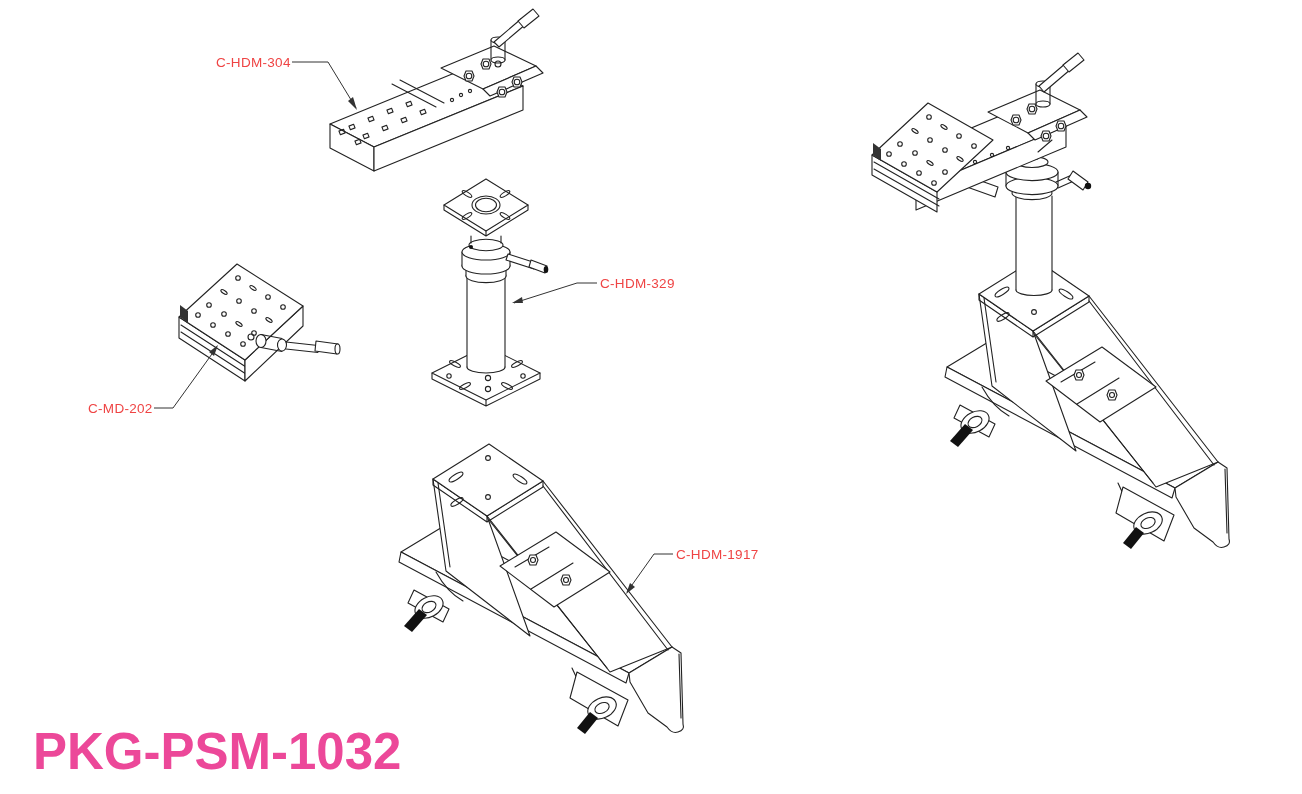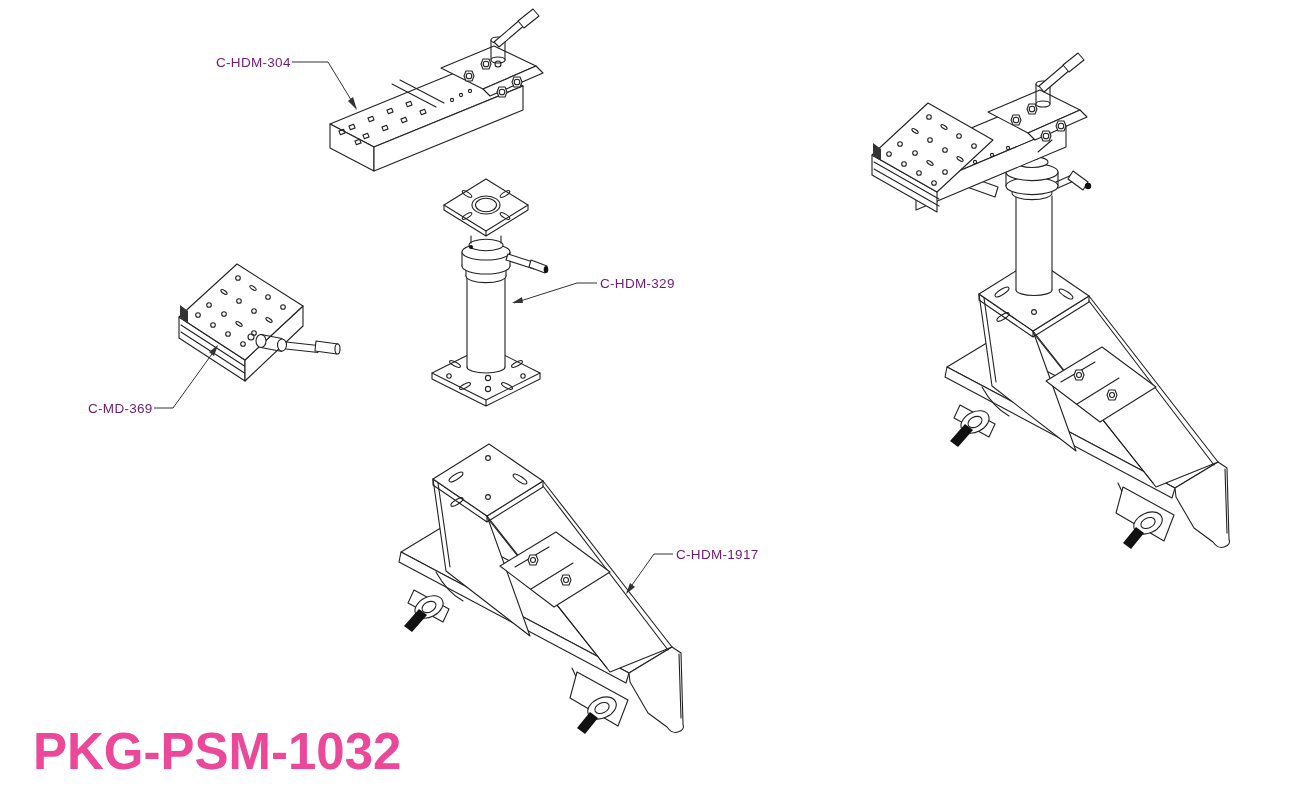--- a/index.html
+++ b/index.html
@@ -1,19 +1,19 @@
 <!DOCTYPE html>
 <html><head>
 <meta charset="utf-8">
 <style>
   html,body{margin:0;padding:0;background:#fff;}
   .stage{position:relative;width:1302px;height:794px;background:#fff;overflow:hidden;
          font-family:"Liberation Sans",sans-serif;}
   svg.art{position:absolute;left:0;top:0;}
-  .callout{position:absolute;font-size:13.5px;color:#701a75;letter-spacing:.3px;white-space:nowrap;}
+  .callout{position:absolute;font-size:13.5px;color:#ef4444;letter-spacing:.3px;white-space:nowrap;}
   .title{position:absolute;left:33px;top:722px;font-size:51px;font-weight:bold;color:#ec4899;
          letter-spacing:0;white-space:nowrap;}
   .logo-wrap{position:absolute;left:1036px;top:687px;width:254px;height:107px;}
   .logo-wrap text{font-family:"Liberation Sans",sans-serif;font-weight:bold;font-size:89px;fill:#000;}
 </style>
 </head>
 <body>
 
 <div class="stage">
 
@@ -278,19 +278,19 @@
     <polygon points="512,303 522,297 523,303" fill="#333" stroke="none"></polygon>
     <polyline points="154,408 173,408 217,347"></polyline>
     <polygon points="218,345 214,356 209,352" fill="#333" stroke="none"></polygon>
     <polyline points="673,554 654,554 627,592"></polyline>
     <polygon points="626,594 630,583 635,587" fill="#333" stroke="none"></polygon>
   </g>
 </svg>
 
 <div class="callout" style="left:216px;top:55px">C-HDM-304</div>
 <div class="callout" style="left:600px;top:276px">C-HDM-329</div>
-<div class="callout" style="left:88px;top:401px">C-MD-369</div>
+<div class="callout" style="left:88px;top:401px">C-MD-202</div>
 <div class="callout" style="left:676px;top:547px">C-HDM-1917</div>
 
 <div class="title">PKG-PSM-1032</div>
 
 
 </div>
 
 </body></html>

